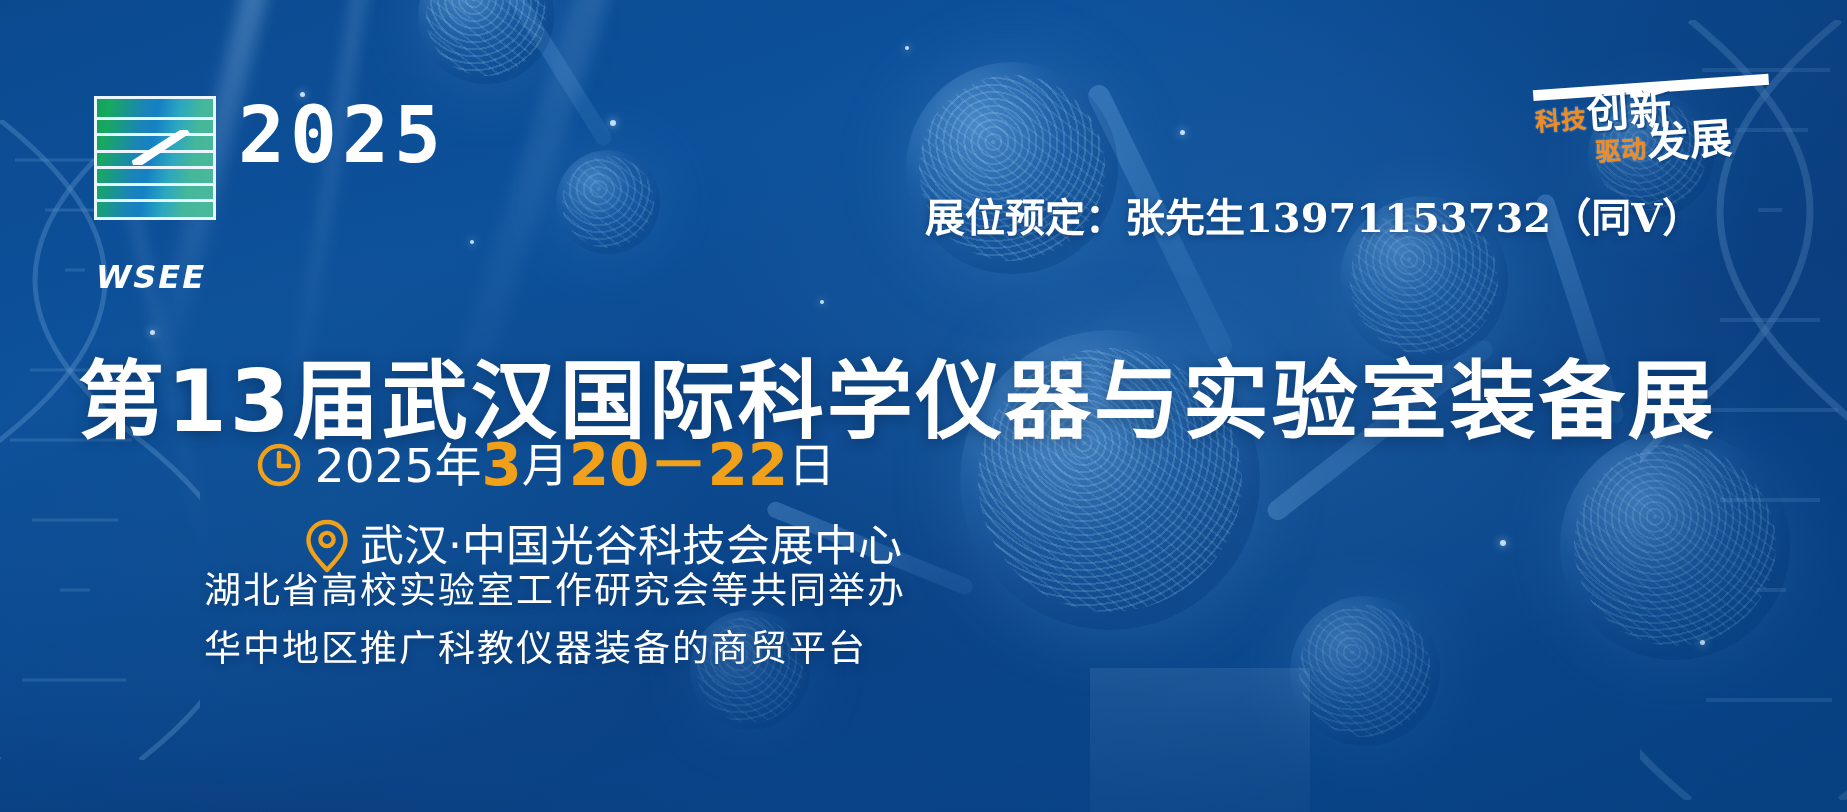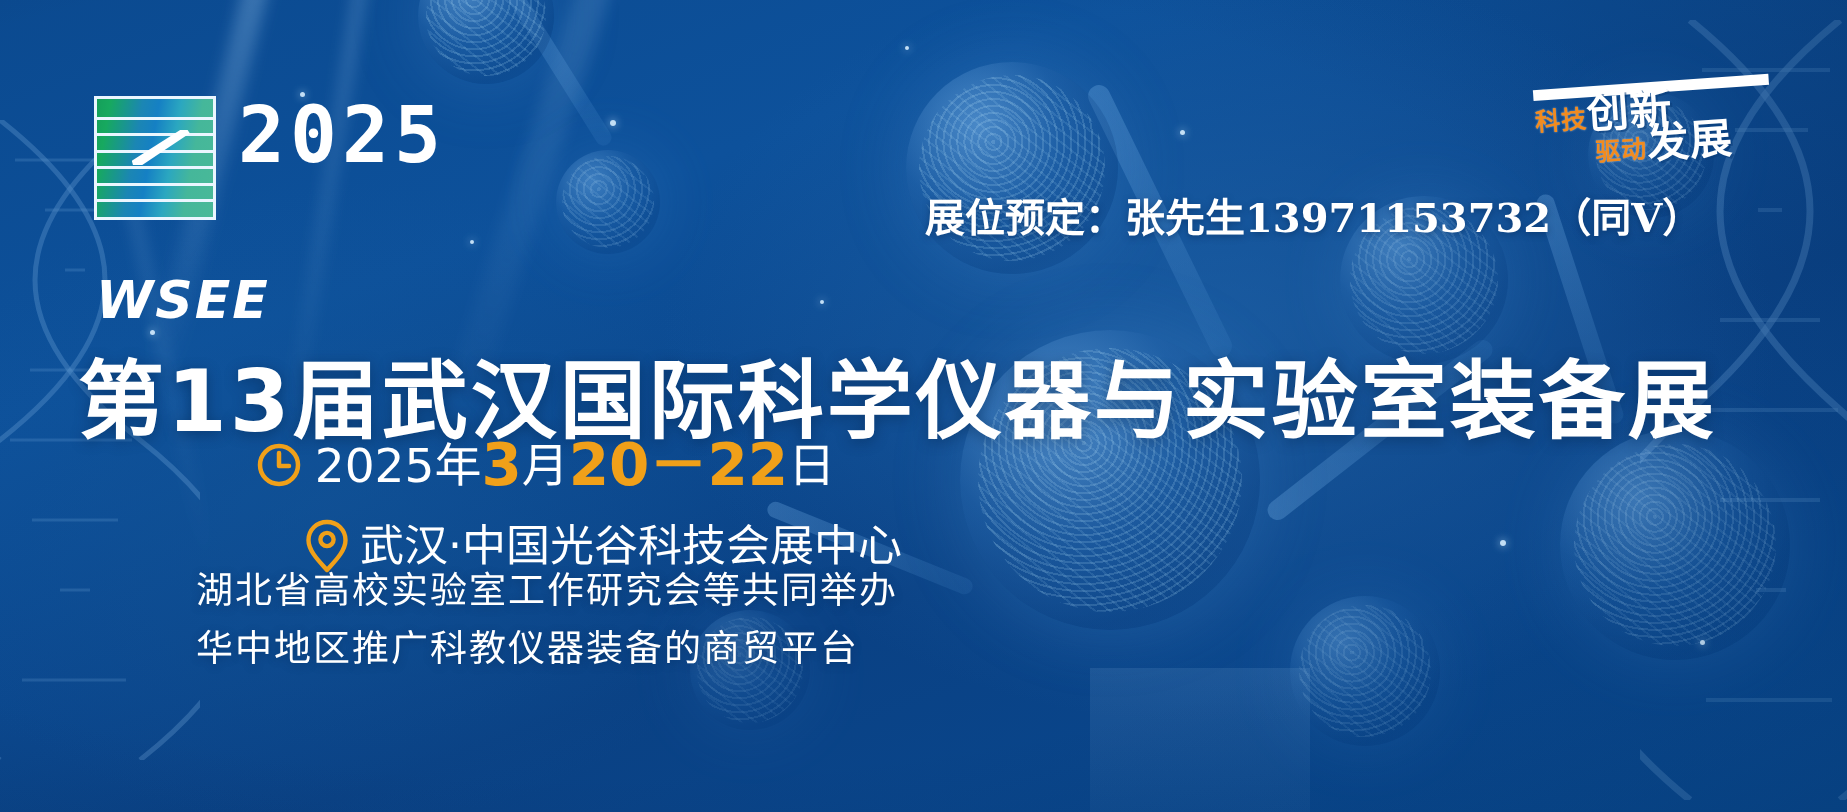--- a/index.html
+++ b/index.html
@@ -58,22 +58,22 @@
   .logo-text{margin-left:22px;margin-top:6px;}
   .year{
     font-size:78px;line-height:.86;font-weight:700;color:#ffffff;letter-spacing:5px;
     font-family:"DejaVu Sans Mono","Liberation Mono",monospace;
   }
   .cn-sub{
     margin-top:6px;font-size:40px;line-height:1;font-weight:700;color:#ffffff;letter-spacing:4px;
     font-family:"DejaVu Sans","Liberation Sans",sans-serif;
   }
   .wsee{
-    position:absolute;left:96px;top:270px;
-    font-size:52px;font-weight:700;font-style:italic;color:#ffffff;letter-spacing:2px;
+    position:absolute;left:96px;top:258px;
+    font-size:32px;font-weight:700;font-style:italic;color:#ffffff;letter-spacing:2px;
     font-family:"DejaVu Sans","Liberation Sans",sans-serif;
   }
 
   
   .slogan{
     position:absolute;right:18px;top:74px;width:300px;height:84px;
     transform:rotate(-4deg);
   }
   .slogan .bar{position:absolute;left:6px;top:6px;width:236px;height:11px;background:#ffffff;}
   .slogan .s-row{position:absolute;display:flex;align-items:flex-end;white-space:nowrap;}
@@ -111,21 +111,21 @@
         font-family:"DejaVu Sans","Liberation Sans",sans-serif;}
   .venue{font-size:44px;line-height:1;color:#ffffff;
          font-family:"DejaVu Sans","Liberation Sans",sans-serif;}
 
   
   .bullets{
     position:absolute;left:196px;top:570px;
     font-family:"DejaVu Serif","Liberation Serif",serif;
   }
   .bullets p{
-    margin:0 0 15px 0;font-size:37px;line-height:1.16;color:#ffffff;
+    margin:0 0 15px 8px;font-size:37px;line-height:1.16;color:#ffffff;
     letter-spacing:2px;font-weight:400;white-space:nowrap;
     text-shadow:0 2px 8px rgba(5,40,85,.45);
   }
 </style>
 </head>
 <body>
 
 <div class="poster">
 
   <div class="bg-layer">

